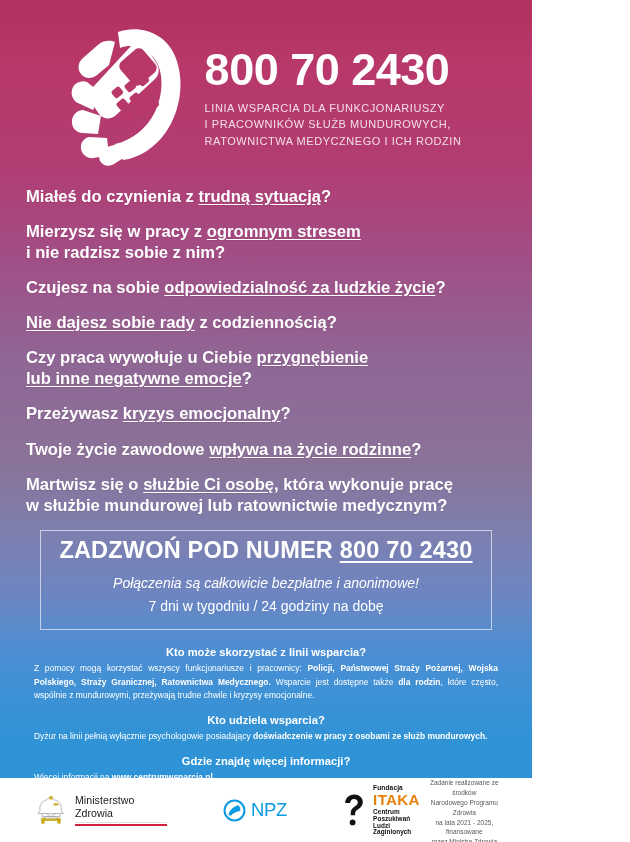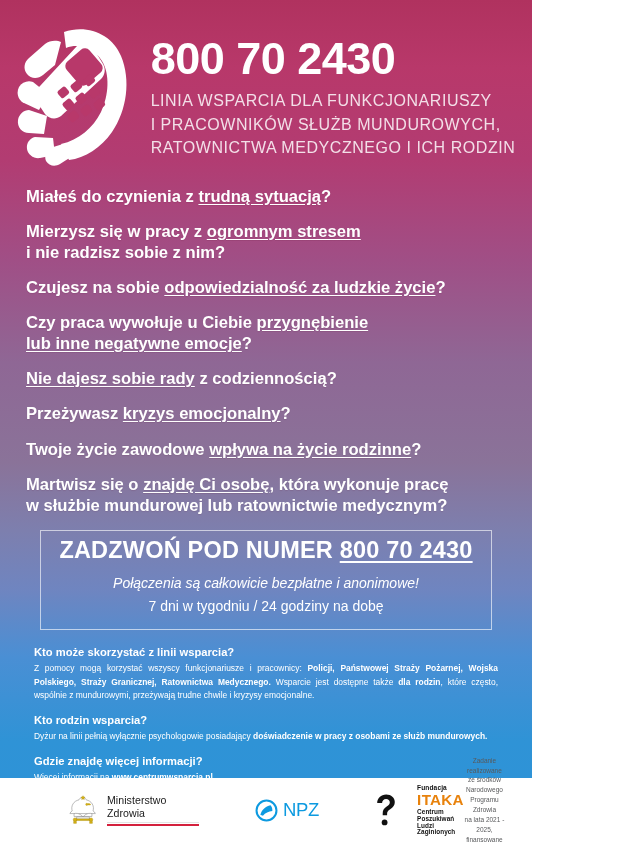--- a/index.html
+++ b/index.html
@@ -43,21 +43,21 @@
   .bignum {
     color:#fff;
     font-size:45px;
     font-weight:bold;
     letter-spacing:-0.5px;
     line-height:1;
     white-space:nowrap;
   }
   .subline {
     color:#f3dfe8;
-    font-size:16px;
+    font-size:11px;
     letter-spacing:0.55px;
     line-height:1.47;
     margin-top:8px;
     white-space:nowrap;
   }
 
   
   .questions {
     margin-top:20px;
     text-align:left;
@@ -93,39 +93,38 @@
 
   
   .faq {
     margin:16px 34px 0 34px;
     color:#ffffff;
   }
   .faq-h {
     font-size:11.2px;
     font-weight:bold;
     margin-bottom:4px;
+    text-align:center;
   }
   .faq-block { margin-bottom:11px; }
   .faq-p {
     font-size:8.45px;
     line-height:1.62;
     text-align:justify;
   }
   .faq-p.nojust { text-align:left; }
   .faq-p b { font-weight:bold; }
 
   
   .footer {
     position:absolute;
     left:0; right:11px; bottom:0;
     height:64px;
     background:#fff;
     display:flex;
-    align-items:center;
-    padding-left:32px;
   }
   .f-mz { display:flex; align-items:center; gap:7px; margin-left:34px; }
   .eagle { width:34px; height:34px; flex:0 0 auto; }
   .mz-text { line-height:1.14; }
   .mz-text .l {
     font-size:10.6px;
     color:#1a1a1a;
     display:block;
     letter-spacing:.05px;
   }
@@ -137,21 +136,21 @@
     border-top:1px solid #e4e4e4;
   }
   .f-npz { display:flex; align-items:center; gap:5px; margin-left:56px; }
   .npz-mark { width:23px; height:23px; flex:0 0 auto; }
   .npz-word {
     font-size:18.5px;
     font-weight:normal;
     color:#0d9ae0;
     letter-spacing:-.3px;
   }
-  .f-itaka { display:flex; align-items:center; gap:18px; margin-left:54px; }
+  .f-itaka { display:flex; align-items:center; gap:6px; margin-left:54px; }
   .itaka-q { width:26px; height:34px; flex:0 0 auto; }
   .itaka-txt { line-height:1.06; }
   .itaka-txt .t1 { font-size:6.6px; font-weight:bold; color:#111; display:block; letter-spacing:.1px; }
   .itaka-txt .t2 {
     font-size:15.2px; font-weight:bold; color:#e8820c;
     display:block; letter-spacing:.3px; margin:1px 0;
   }
   .itaka-txt .t3 { font-size:6.4px; font-weight:bold; color:#111; display:block; letter-spacing:.05px; }
   .f-fund {
     margin-left:auto;
@@ -210,53 +209,53 @@
         <div><span>Miałeś do czynienia z </span><u>trudną sytuacją</u><span>?</span></div>
       </div>
       <div class="q">
         <div><span>Mierzysz się w pracy z </span><u>ogromnym stresem</u></div>
         <div><span>i nie radzisz sobie z nim?</span></div>
       </div>
       <div class="q">
         <div><span>Czujesz na sobie </span><u>odpowiedzialność za ludzkie życie</u><span>?</span></div>
       </div>
       <div class="q">
+        <div><u>Nie dajesz sobie rady</u><span> z codziennością?</span></div>
+      </div>
+      <div class="q">
         <div><span>Czy praca wywołuje u Ciebie </span><u>przygnębienie </u></div>
         <div><u>lub inne negatywne emocje</u><span>?</span></div>
       </div>
       <div class="q">
-        <div><u>Nie dajesz sobie rady</u><span> z codziennością?</span></div>
-      </div>
-      <div class="q">
         <div><span>Przeżywasz </span><u>kryzys emocjonalny</u><span>?</span></div>
       </div>
       <div class="q">
         <div><span>Twoje życie zawodowe </span><u>wpływa na życie rodzinne</u><span>?</span></div>
       </div>
       <div class="q">
-        <div><span>Martwisz się o </span><u>znajdę Ci osobę</u><span>, która wykonuje pracę</span></div>
+        <div><span>Martwisz się o </span><u>służbie Ci osobę</u><span>, która wykonuje pracę</span></div>
         <div><span>w służbie mundurowej lub ratownictwie medycznym?</span></div>
       </div>
     </div>
 
   <div class="cta">
     <div class="cta-title">
       <span>ZADZWOŃ POD NUMER </span><u>800 70 2430</u>
     </div>
     <div class="cta-l1">Połączenia są całkowicie bezpłatne i anonimowe!</div>
     <div class="cta-l2">7 dni w tygodniu / 24 godziny na dobę</div>
   </div>
 
   <div class="faq" id="faq">
       <div class="faq-block">
         <div class="faq-h">Kto może skorzystać z linii wsparcia?</div>
         <div class="faq-p"><span>Z pomocy mogą korzystać wszyscy funkcjonariusze i pracownicy: </span><b>Policji, Państwowej Straży Pożarnej, Wojska Polskiego, Straży Granicznej, Ratownictwa Medycznego.</b><span> Wsparcie jest dostępne także </span><b>dla rodzin</b><span>, które często, wspólnie z mundurowymi, przeżywają trudne chwile  i kryzysy emocjonalne.</span></div>
       </div>
       <div class="faq-block">
-        <div class="faq-h">Kto rodzin wsparcia?</div>
+        <div class="faq-h">Kto udziela wsparcia?</div>
         <div class="faq-p nojust"><span>Dyżur na linii pełnią wyłącznie psychologowie posiadający </span><b>doświadczenie w pracy z osobami ze służb  mundurowych.</b></div>
       </div>
       <div class="faq-block">
         <div class="faq-h">Gdzie znajdę więcej informacji?</div>
         <div class="faq-p nojust"><span>Więcej informacji na </span><b>www.centrumwsparcia.pl</b></div>
         <div class="faq-p nojust"><span>Na stronie dostępna jest także </span><b>baza teleadresowa oraz mapa instytucji pomocowych</b><span>, która pomaga osobom poszukującym pomocy, samodzielnie uzyskać potrzebne im informacje w sposób szybszy i prostszy.</span></div>
       </div>
     </div>
 
   <div class="footer">

